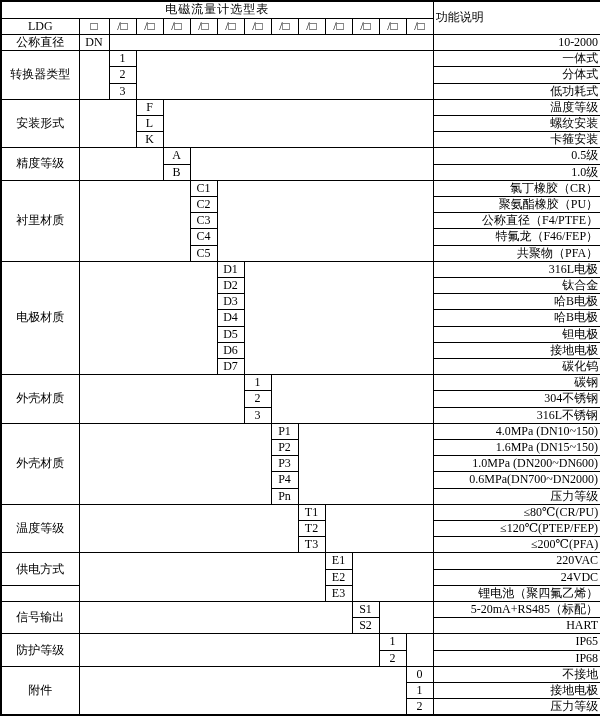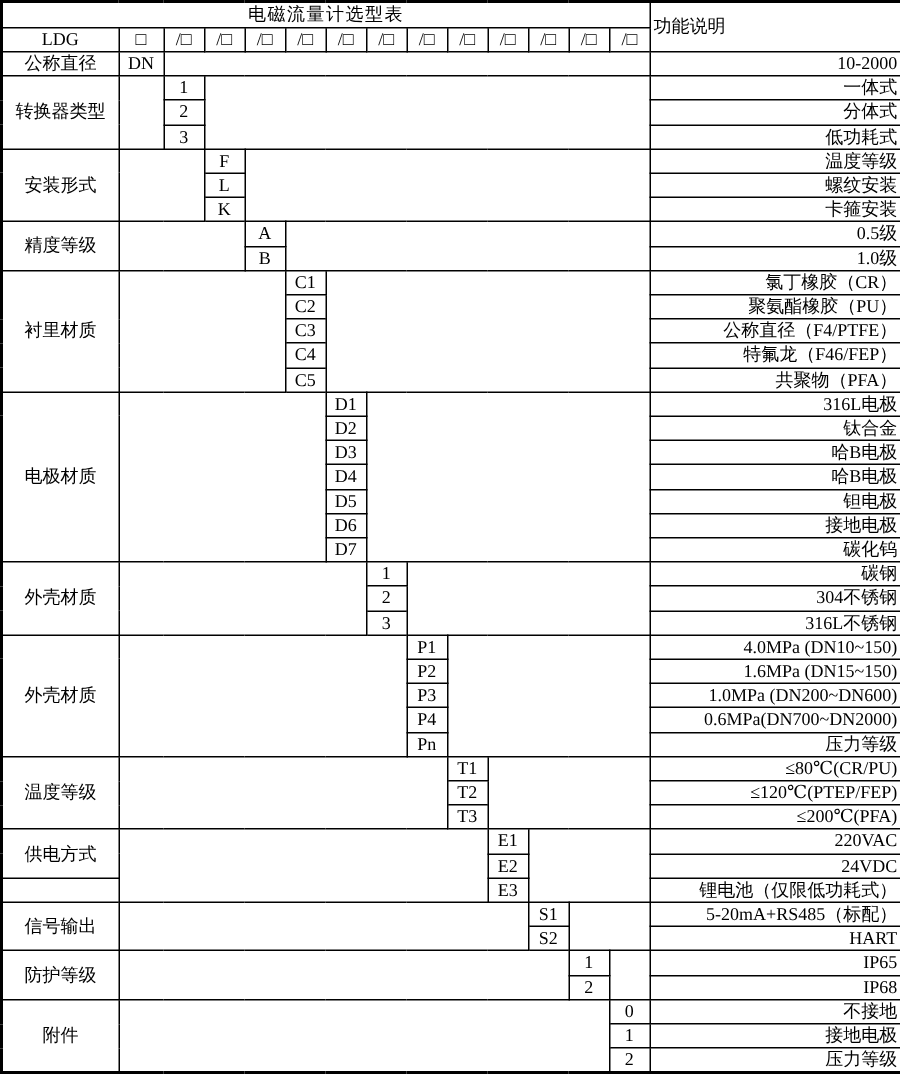--- a/index.html
+++ b/index.html
@@ -224,21 +224,21 @@
           <td class="empty gt" rowspan="3" colspan="3"></td>
           <td class="func gt">220VAC</td>
         </tr>
         <tr>
           <td class="code">E2</td>
           <td class="func">24VDC</td>
         </tr>
         <tr>
           <td class="label" rowspan="1"></td>
           <td class="code">E3</td>
-          <td class="func">锂电池（仅限低功耗式）</td>
+          <td class="func">锂电池（聚四氟乙烯）</td>
         </tr>
         <tr>
           <td class="label gt" rowspan="2">信号输出</td>
           <td class="empty gt" rowspan="2" colspan="10"></td>
           <td class="code gt">S1</td>
           <td class="empty gt" rowspan="2" colspan="2"></td>
           <td class="func gt">5-20mA+RS485（标配）</td>
         </tr>
         <tr>
           <td class="code">S2</td>

